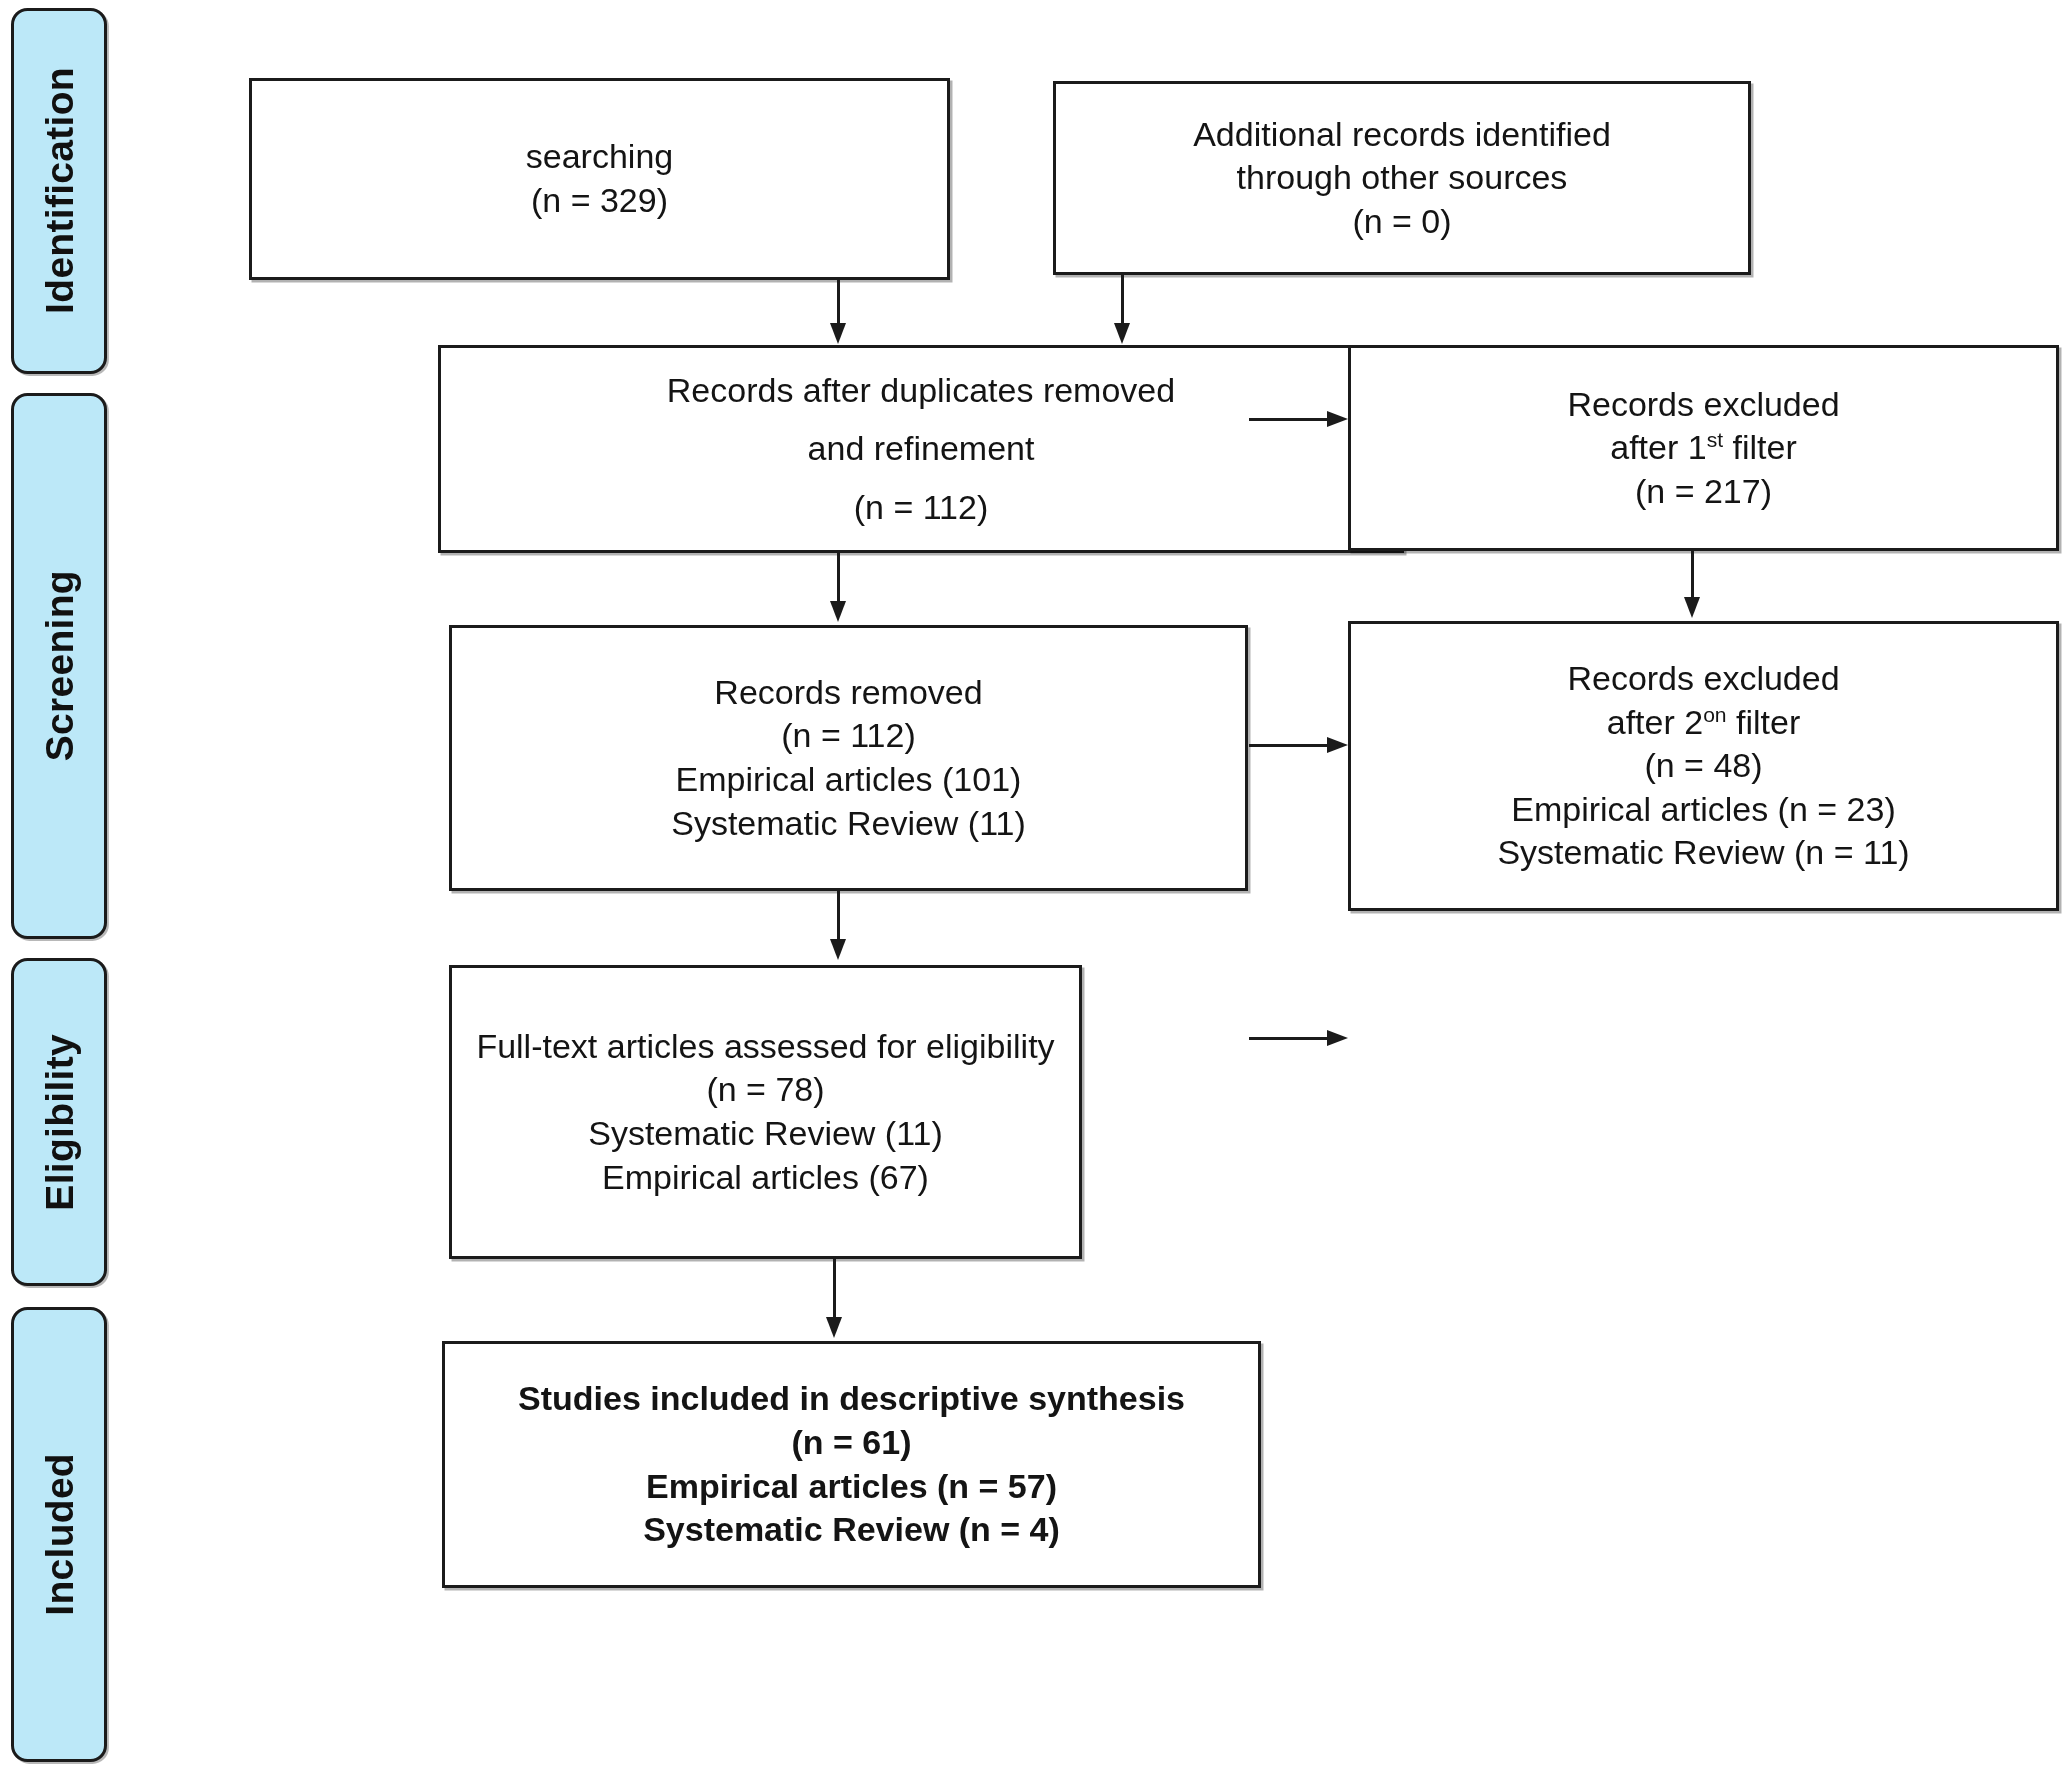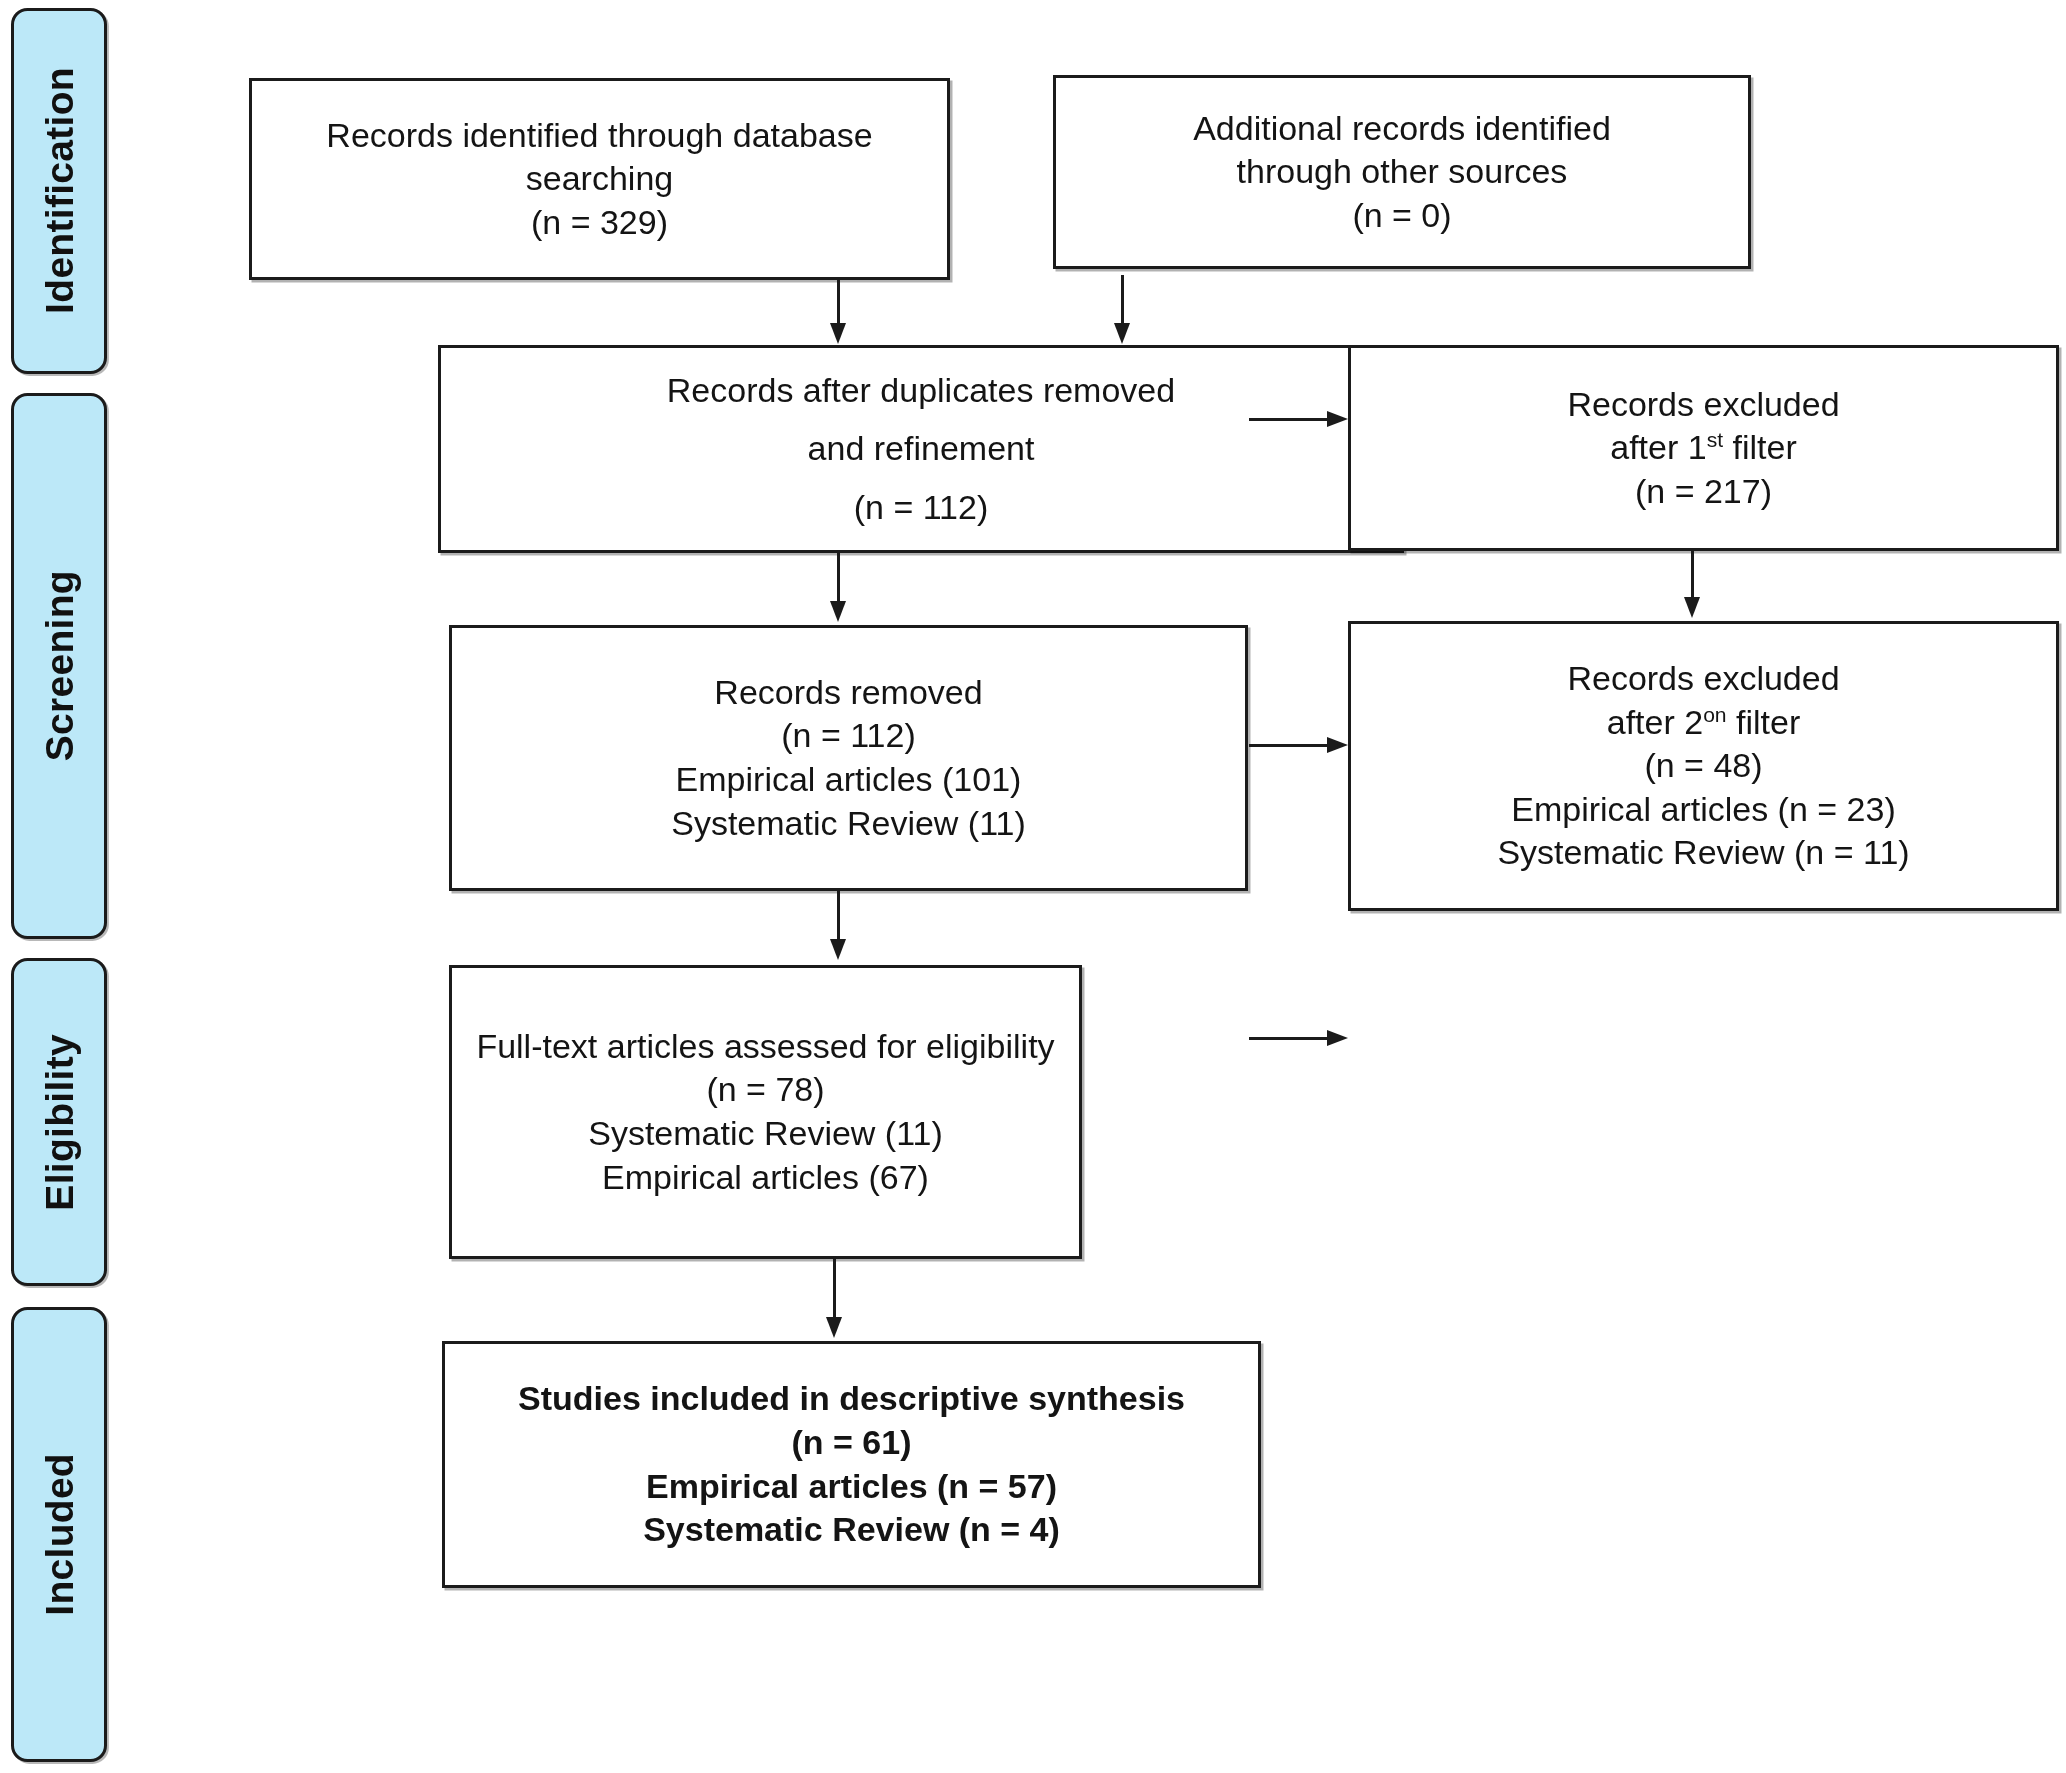--- a/index.html
+++ b/index.html
@@ -110,26 +110,25 @@
 
   <div class="phase" style="left:11.4px; top:958px; width:96px; height:328px;">
     <span class="phase-label">Eligibility</span>
   </div>
 
   <div class="phase" style="left:11.4px; top:1307px; width:96px; height:455px;">
     <span class="phase-label">Included</span>
   </div>
 
   <div class="node" style="left:249px; top:78px; width:701px; height:202px;">
-    <div class="line">Records identified through database</div>
     <div class="line">searching</div>
     <div class="line">(n = 329)</div>
   </div>
 
-  <div class="node" style="left:1053px; top:75px; width:698px; height:194px;">
+  <div class="node" style="left:1053px; top:81px; width:698px; height:194px;">
     <div class="line">Additional records identified</div>
     <div class="line">through other sources</div>
     <div class="line">(n = 0)</div>
   </div>
 
   <div class="vline" style="left:837px; top:280px; height:48px;"></div>
   <div class="arrow-down" style="left:830px; top:323px;"></div>
 
   <div class="vline" style="left:1121px; top:275px; height:53px;"></div>
   <div class="arrow-down" style="left:1114px; top:323px;"></div>

